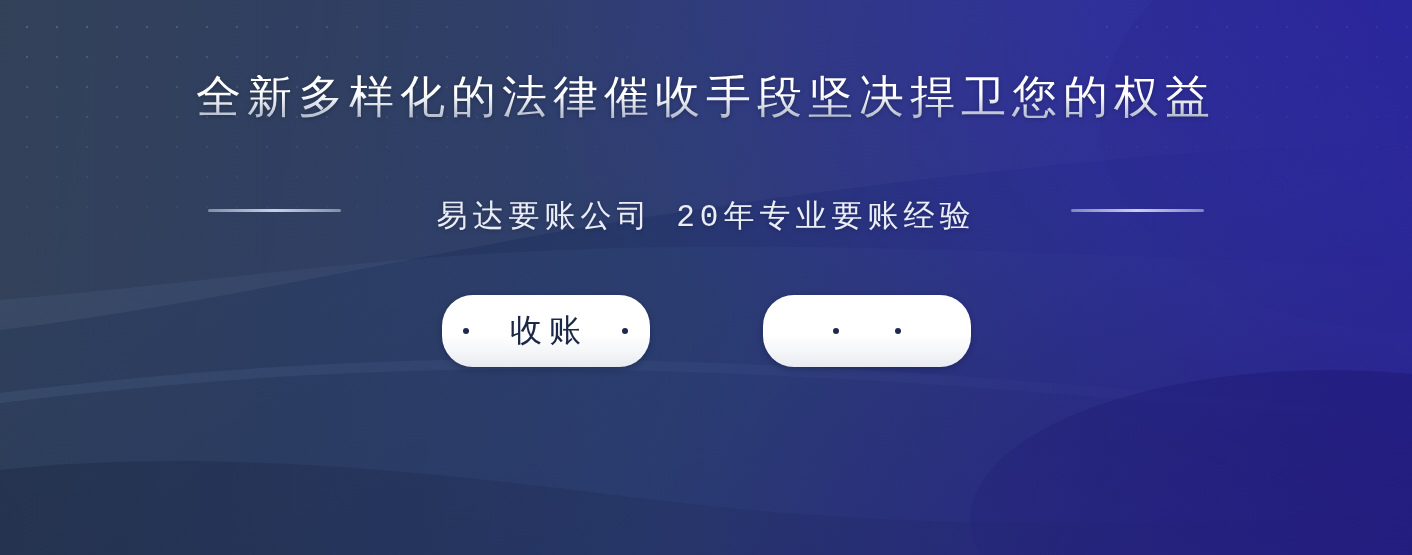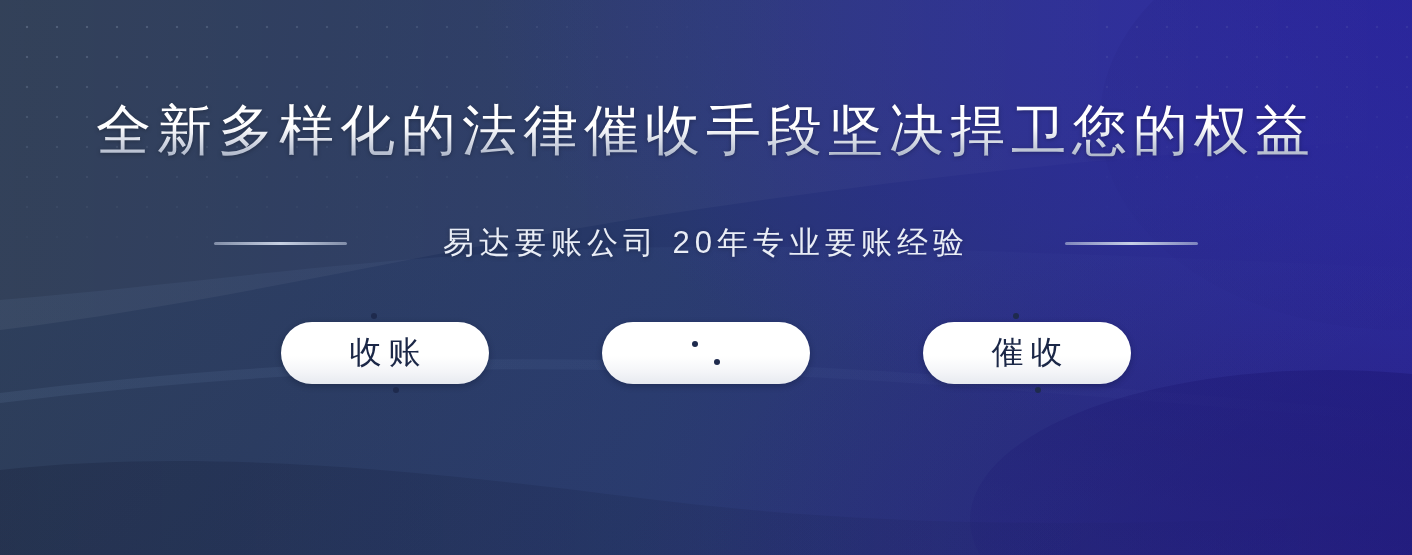--- a/index.html
+++ b/index.html
@@ -66,23 +66,23 @@
   
   .content {
     position:relative;
     width:1412px; height:555px;
     display:flex;
     flex-direction:column;
     align-items:center;
   }
 
   .headline {
-    margin-top:103px;
+    margin-top:75px;
     font-family:"Liberation Serif", serif;
-    font-size:55px;
+    font-size:45px;
     line-height:1.0;
     letter-spacing:6px;
     font-weight:400;
     white-space:nowrap;
     background:linear-gradient(to bottom, #ffffff 0%, #ffffff 42%, #c9cfdd 78%, #aab3c6 100%);
     -webkit-background-clip:text;
     background-clip:text;
     color:transparent;
     -webkit-text-fill-color:transparent;
     text-shadow:none;
@@ -96,48 +96,48 @@
     justify-content:center;
     gap:96px;
   }
   .rule {
     width:133px;
     height:3px;
     border-radius:2px;
     background:linear-gradient(to right, rgba(196,206,226,0.55), rgba(208,217,234,0.95), rgba(196,206,226,0.55));
   }
   .subtitle {
-    font-family:Liberation Sans, sans-serif;
+    font-family:Liberation Mono, monospace;
     font-size:31px;
     letter-spacing:5px;
     white-space:nowrap;
     color:#e9edf6;
     filter:drop-shadow(0 1px 2px rgba(0,0,0,0.25));
+    margin-top:11px;
   }
 
   .pills {
     margin-top:58px;
     display:flex;
     align-items:center;
     justify-content:center;
     gap:113px;
   }
   .pill {
     position:relative;
     width:208px;
-    height:62px;
+    height:72px;
     border-radius:31px;
     background:linear-gradient(to bottom, #ffffff 0%, #ffffff 55%, #f4f5f8 80%, #e7eaf0 100%);
     box-shadow:0 2px 6px rgba(8,12,32,0.30);
     display:flex;
     align-items:center;
     justify-content:center;
     gap:12px;
     cursor:pointer;
-    flex-direction:column;
   }
   .pill .dot {
     width:6px; height:6px;
     border-radius:50%;
     background:#1e2a4d;
     flex:0 0 auto;
   }
   .pill .dot.l { margin-right:22px; }
   .pill .dot.r { margin-left:22px; }
   .pill .ptext {
@@ -211,22 +211,17 @@
         <span class="dot l"></span>
         <span class="ptext">收账</span>
         <span class="dot r"></span>
       </div>
 
       <div class="pill">
         <span class="dot l"></span>
         <span class="dot r"></span>
       </div>
 
-      <div class="pill">
-        <span class="dot l"></span>
-        <span class="ptext">催收</span>
-        <span class="dot r"></span>
-      </div>
 
 
     </div>
   </div>
 </div>
 
 </body></html>

